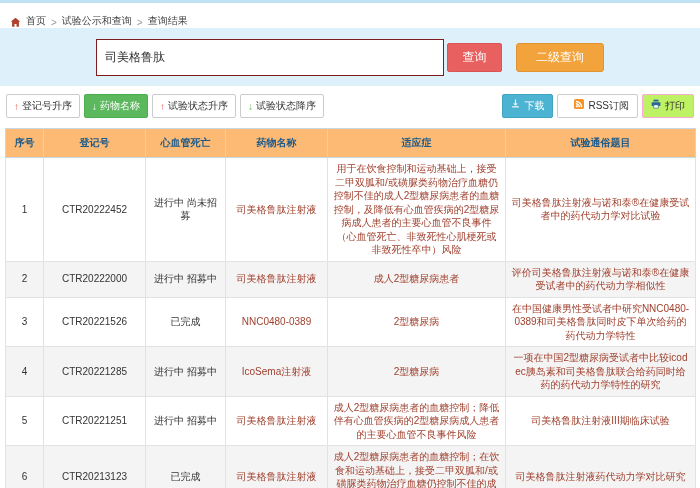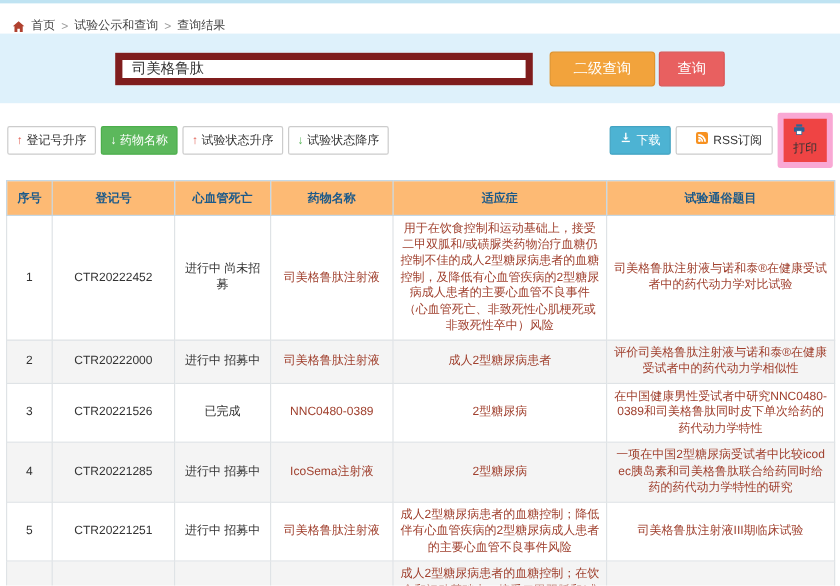--- a/index.html
+++ b/index.html
@@ -7,42 +7,42 @@
     font-family:"Liberation Sans","DejaVu Sans",sans-serif; }
   .top-strip { height:3px; background:#bfe3f2; }
   
   .breadcrumb { display:flex; align-items:flex-end; gap:5px; height:25px;
     padding:0 10px; font-size:10px; color:#555; background:#fff; }
   .crumb { color:#444; cursor:pointer; }
   .crumb-sep { color:#999; }
   
   .band { height:58px; background:#def1fb; display:flex; align-items:center; justify-content:center; }
   .search-group { display:flex; align-items:center; }
-  .search-input { width:348px; height:27px; border:6px solid #7f1d1d; padding:0 8px;
+  .search-input { width:348px; height:37px; border:1px solid #7f1d1d; padding:0 8px;
     font-size:12px; color:#333; background:#fff; outline:none; }
   .btn { cursor:pointer; font-family:inherit; }
   .btn-query { height:29px; width:55px; background:#e86060; color:#fff; border:1px solid #d95555;
     font-size:12px; margin-left:3px; border-radius:2px; }
   .btn-secondary { height:29px; width:88px; background:#f2a33c; color:#fff; border:1px solid #e0942f;
     font-size:12px; margin-left:14px; border-radius:3px; }
   
   .toolbar { display:flex; justify-content:space-between; align-items:center; padding:8px 6px 6px; }
   .sort-group, .action-group { display:flex; align-items:center; }
   .sort-btn { display:inline-flex; align-items:center; gap:3px; border:1px solid #ccc; background:#fff;
     font-size:10px; color:#333; padding:4px 7px; border-radius:2px; margin-right:4px; }
   .arrow { font-weight:bold; }
   .arrow-asc { color:#e05c50; }
   .arrow-desc { color:#5cb85c; }
   .sort-btn.active { background:#5cb85c; border-color:#4cae4c; color:#fff; }
   .sort-btn.active .arrow-desc { color:#fff; }
   .action-btn { display:inline-flex; align-items:flex-start; gap:4px; font-size:10px; padding:4px 8px;
     border-radius:2px; margin-left:4px; }
   .btn-download { background:#4db3d3; border:1px solid #43a3c2; color:#fff; }
   .btn-rss { background:#fff; border:1px solid #ccc; color:#333;padding-left:16px; }
-  .btn-print { background:#ef4444; border:5px solid #f9a8d4; color:#333;flex-direction:column; }
+  .btn-print { background:#bef264; border:1px solid #f9a8d4; color:#333; }
   
   table { width:690px; margin:4px 5px 0; border-collapse:collapse; font-size:10px; table-layout:fixed; }
   th { background:#fdba74; color:#1c5a8a; font-weight:bold; padding:7px 4px;
     border:1px solid #c6d8e4; text-align:center; }
   td { border:1px solid #dfe3e6; padding:4px 5px; text-align:center; line-height:1.35;
     vertical-align:middle; word-break:break-all; }
   tbody tr:nth-child(even) { background:#f4f4f4; }
   .c-no, .c-reg, .c-status { color:#333; }
   .c-drug, .c-ind, .c-title { color:#a0402e; }
 </style>
@@ -60,22 +60,22 @@
   <span class="crumb">首页</span>
   <span class="crumb-sep">&gt;</span>
   <span class="crumb">试验公示和查询</span>
   <span class="crumb-sep">&gt;</span>
   <span class="crumb">查询结果</span>
 </div>
 
 <div class="band">
   <div class="search-group">
     <input class="search-input" type="text" value="司美格鲁肽" style="">
+    <button class="btn btn-query">查询</button>
     <button class="btn btn-secondary">二级查询</button>
-    <button class="btn btn-query">查询</button>
   </div>
 </div>
 
 <div class="toolbar">
   <div class="sort-group">
     <button class="btn sort-btn">
       <span class="arrow arrow-asc">↑</span>
       <span>登记号升序</span>
     </button>
     <button class="btn sort-btn active">

